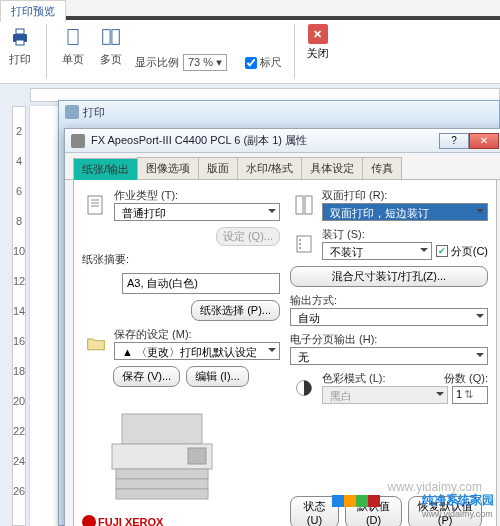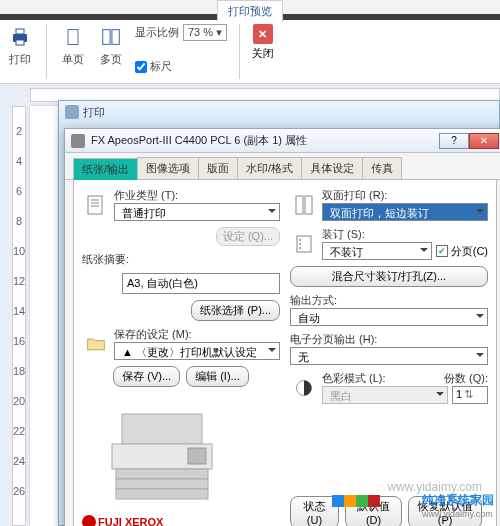--- a/index.html
+++ b/index.html
@@ -1,24 +1,24 @@
 <!DOCTYPE html>
 <html><head>
 <meta charset="utf-8">
 <style>
   * { margin: 0; padding: 0; box-sizing: border-box; font-family: "Microsoft YaHei", SimSun, sans-serif; font-size: 11px; }
   body { width: 500px; height: 526px; overflow: hidden; background: #fff; position: relative; }
 
   
-  .ribbon-tab { background: #f3f3f3; border-bottom: 6px solid #404040; height: 20px; text-align: center; }
+  .ribbon-tab { background: #f3f3f3; border-bottom: 4px solid #404040; height: 20px; }
   .ribbon-tab span { display: inline-block; padding: 3px 10px; background: #fff; border: 1px solid #d0d0d0; border-bottom: none; color: #2b579a; }
   .ribbon { background: #fff; border-bottom: 1px solid #d0d0d0; height: 64px; display: flex; align-items: flex-start; padding: 4px 6px; gap: 10px; }
   .ribgroup { display: flex; flex-direction: column; align-items: center; gap: 2px; color: #444; }
   .ribgroup .icon { width: 28px; height: 26px; display: flex; align-items: center; justify-content: center; }
-  .ribgroup2 { display: flex; flex-direction: column; gap: 18px; color: #444; }
+  .ribgroup2 { display: flex; gap: 18px; color: #444; margin-top: 30px; }
   .zoomrow { display: flex; align-items: center; gap: 4px; }
   .zoombox { border: 1px solid #a0a0a0; padding: 1px 4px; min-width: 40px; }
   .chk { display: flex; align-items: center; gap: 3px; }
   .chk input { width: 12px; height: 12px; }
   .sep { width: 1px; background: #d0d0d0; align-self: stretch; margin: 0 2px; }
   .closeX { display: flex; flex-direction: column; align-items: center; gap: 2px; }
   .closeX .xbox { width: 20px; height: 20px; background: #d9534f; color: #fff; display: flex; align-items: center; justify-content: center; font-weight: bold; border-radius: 2px; }
 
   
   .docarea { position: relative; background: #e7eef5; height: 442px; }

